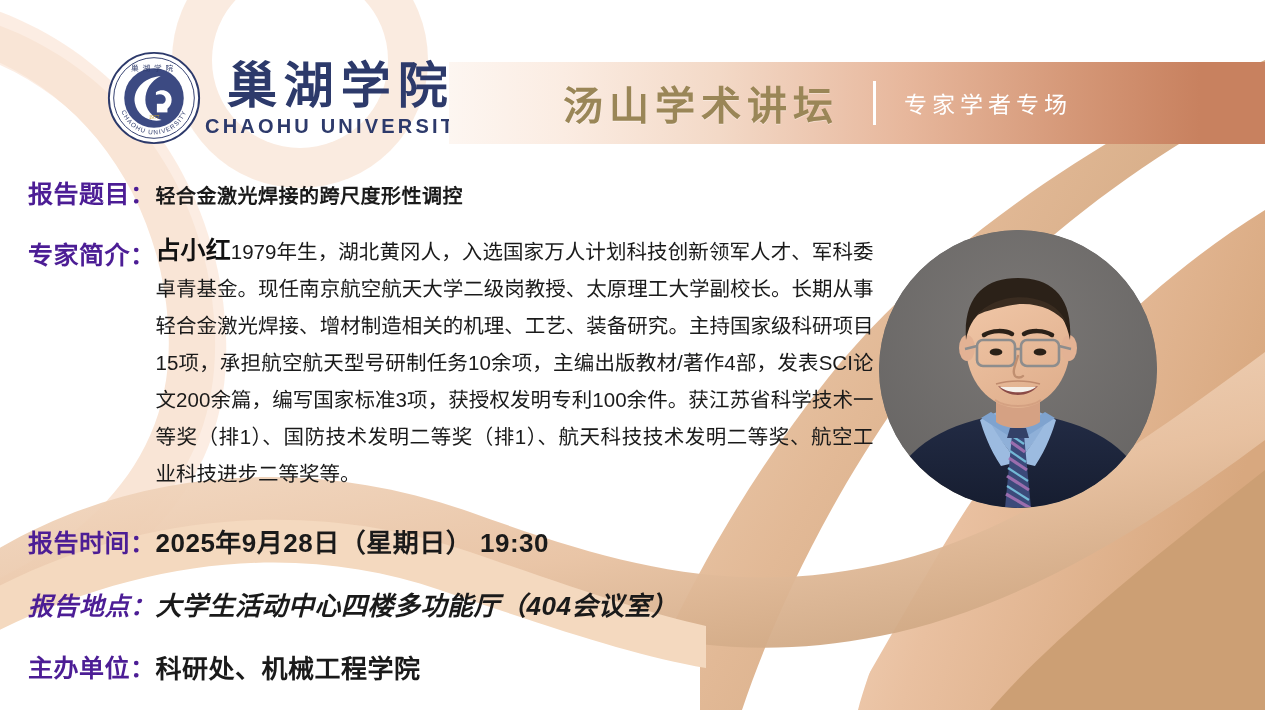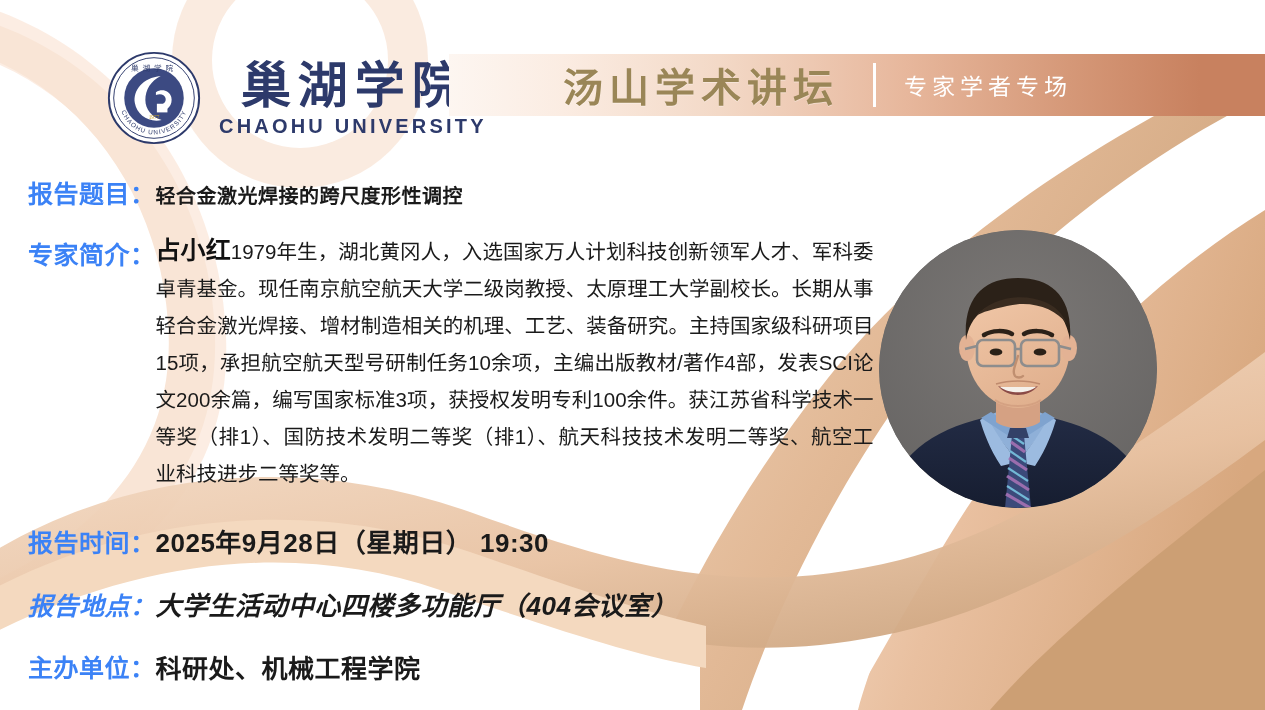--- a/index.html
+++ b/index.html
@@ -33,21 +33,20 @@
     width: 1265px;
     height: 160px;
     z-index: 5;
   }
   #logo-block {
     position: absolute;
     left: 106px;
     top: 50px;
     display: flex;
     align-items: center;
-    gap: 14px;
   }
   #logo-emblem { width: 96px; height: 96px; display:block; }
   #logo-wordmark {
     display: flex;
     flex-direction: column;
     align-items: center;
     margin-top: 2px;
   }
   #logo-cn {
     font-family: "Liberation Serif", "DejaVu Serif", serif;
@@ -66,23 +65,23 @@
     color: #2d3a6b;
     white-space: nowrap;
     margin-top: 3px;
     text-indent: 3px;
   }
 
   
   #banner {
     position: absolute;
     left: 449px;
-    top: 54px;
+    top: 62px;
     width: 816px;
-    height: 62px;
+    height: 82px;
     background: linear-gradient(to right,
         #fdf6f1 0%,
         #fbece2 14%,
         #f3d9c7 33%,
         #e7b79c 56%,
         #d59878 76%,
         #c8815f 92%,
         #c8815f 100%);
     display: flex;
     align-items: center;
@@ -123,21 +122,21 @@
     z-index: 7;
   }
   .row {
     display: flex;
     align-items: flex-start;
     padding-left: 28px;
   }
   .label {
     font-size: 25px;
     font-weight: 700;
-    color: #3b82f6;
+    color: #4c1d95;
     white-space: nowrap;
     flex: none;
     letter-spacing: 0.5px;
   }
   .value-strong {
     font-size: 27px;
     font-weight: 700;
     color: #1a1a1a;
     letter-spacing: 0.5px;
   }

